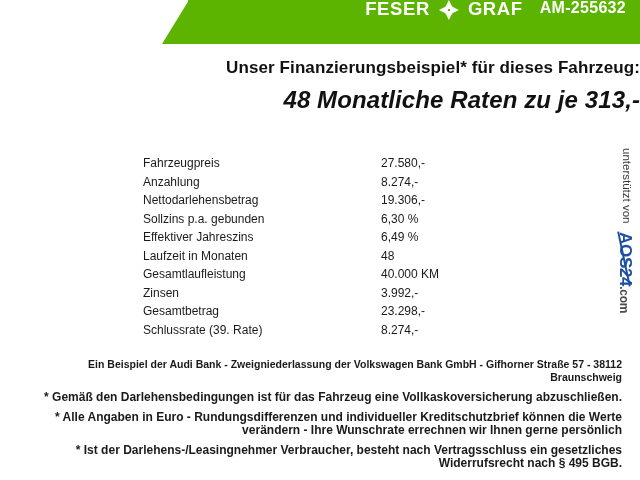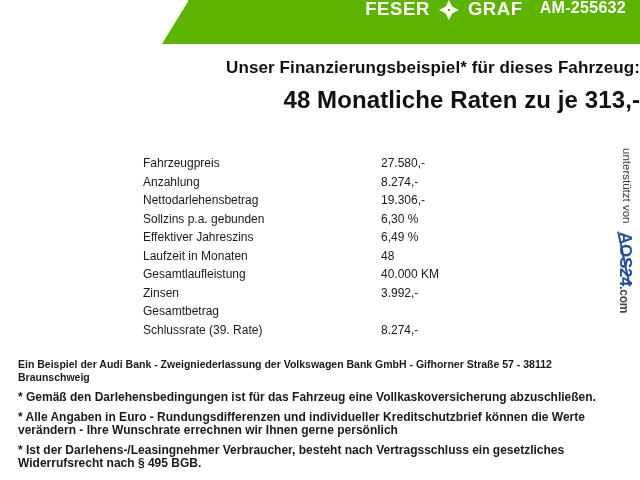--- a/index.html
+++ b/index.html
@@ -97,20 +97,21 @@
     font-weight: bold;
     color: #111111;
     letter-spacing: 0.1px;
   }
   .title-2 {
     font-size: 24px;
     font-weight: bold;
     color: #111111;
     margin-top: 8px;
     letter-spacing: 0.1px;
+    font-style: italic;
   }
 
   
   .specs {
     position: absolute;
     top: 156px;
     left: 143px;
     width: 360px;
   }
   .spec-row {
@@ -178,21 +179,21 @@
     background: #1f4fa3;
     transform: rotate(-12deg);
   }
 
   
   .legal {
     position: absolute;
     left: 0;
     top: 358px;
     width: 640px;
-    text-align: left;
+    text-align: right;
     padding: 0 18px;
     box-sizing: border-box;
   }
   .legal .l1 {
     font-size: 10.5px;
     font-weight: bold;
     color: #1a1a1a;
     line-height: 13px;
   }
   .legal .l2,
@@ -256,20 +257,21 @@
   <div class="spec-row">
     <span class="spec-label">Gesamtlaufleistung</span>
     <span class="spec-value">40.000 KM</span>
   </div>
   <div class="spec-row">
     <span class="spec-label">Zinsen</span>
     <span class="spec-value">3.992,-</span>
   </div>
   <div class="spec-row">
     <span class="spec-label">Gesamtbetrag</span>
+    <span class="spec-value">23.298,-</span>
   </div>
   <div class="spec-row">
     <span class="spec-label">Schlussrate (39. Rate)</span>
     <span class="spec-value">8.274,-</span>
   </div>
 </div>
 
 <div class="side-vertical">
   <div class="vtext">unterstützt von</div>
   <div class="vlogo">

